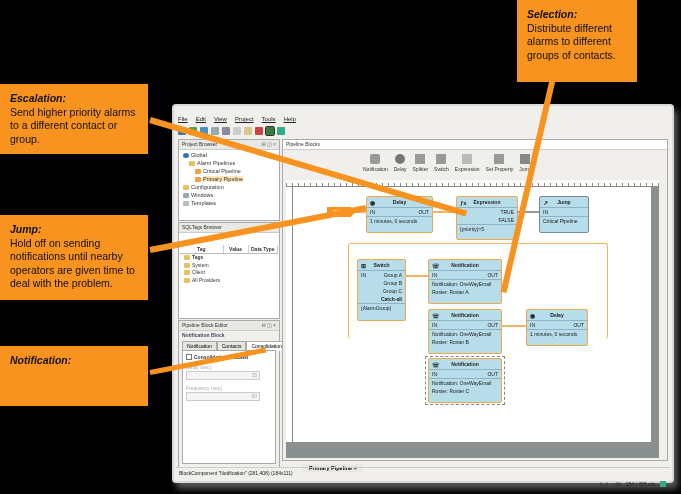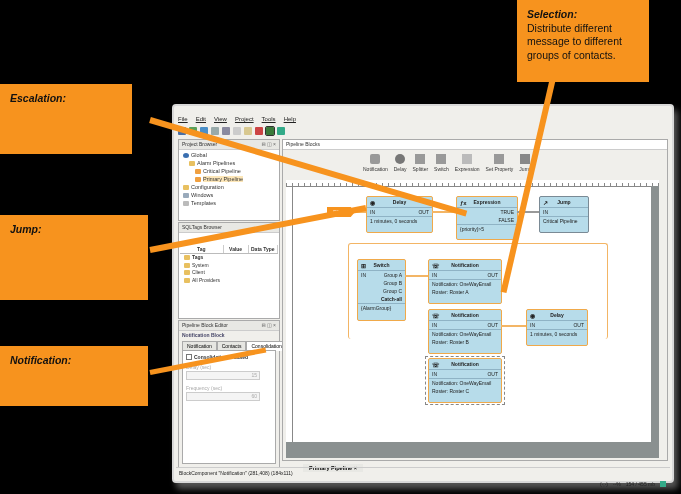--- a/index.html
+++ b/index.html
@@ -255,24 +255,24 @@
   <div class="row sep">
       <span>1 minutes, 0 seconds</span>
     </div>
 </div>
 
 <div class="beam" style="left:150px;top:117px;width:330px;height:6px;transform:rotate(16.5deg)"></div>
 <div class="beam" style="left:150px;top:247px;width:220px;height:6px;transform:rotate(-11deg)"></div>
 <div class="beam" style="left:150px;top:370px;width:118px;height:5px;transform:rotate(-11deg)"></div>
 <div class="beam" style="left:553px;top:75px;width:220px;height:6px;transform:rotate(103deg)"></div>
 
-<div class="callout" style="left:0;top:84px;width:132px;height:70px">
-  <b>Escalation:</b><br>
+<div class="callout" style="left:0;top:84px;width:148px;height:70px">
+  <b>Escalation:</b><br><span>Send higher priority alarms to a different contact or group.</span>
 </div>
 <div class="callout" style="left:0;top:215px;width:148px;height:85px">
-  <b>Jump:</b><br>
+  <b>Jump:</b><br><span>Hold off on sending notifications until nearby operators are given time to deal with the problem.</span>
 </div>
 <div class="callout" style="left:0;top:346px;width:148px;height:60px">
   <b>Notification:</b><br>
 </div>
-<div class="callout" style="left:517px;top:0;width:132px;height:82px">
-  <b>Selection:</b><br><span>Distribute different message to different groups of contacts.</span>
+<div class="callout" style="left:517px;top:0;width:120px;height:82px">
+  <b>Selection:</b><br><span>Distribute different alarms to different groups of contacts.</span>
 </div>
 
 </body></html>

